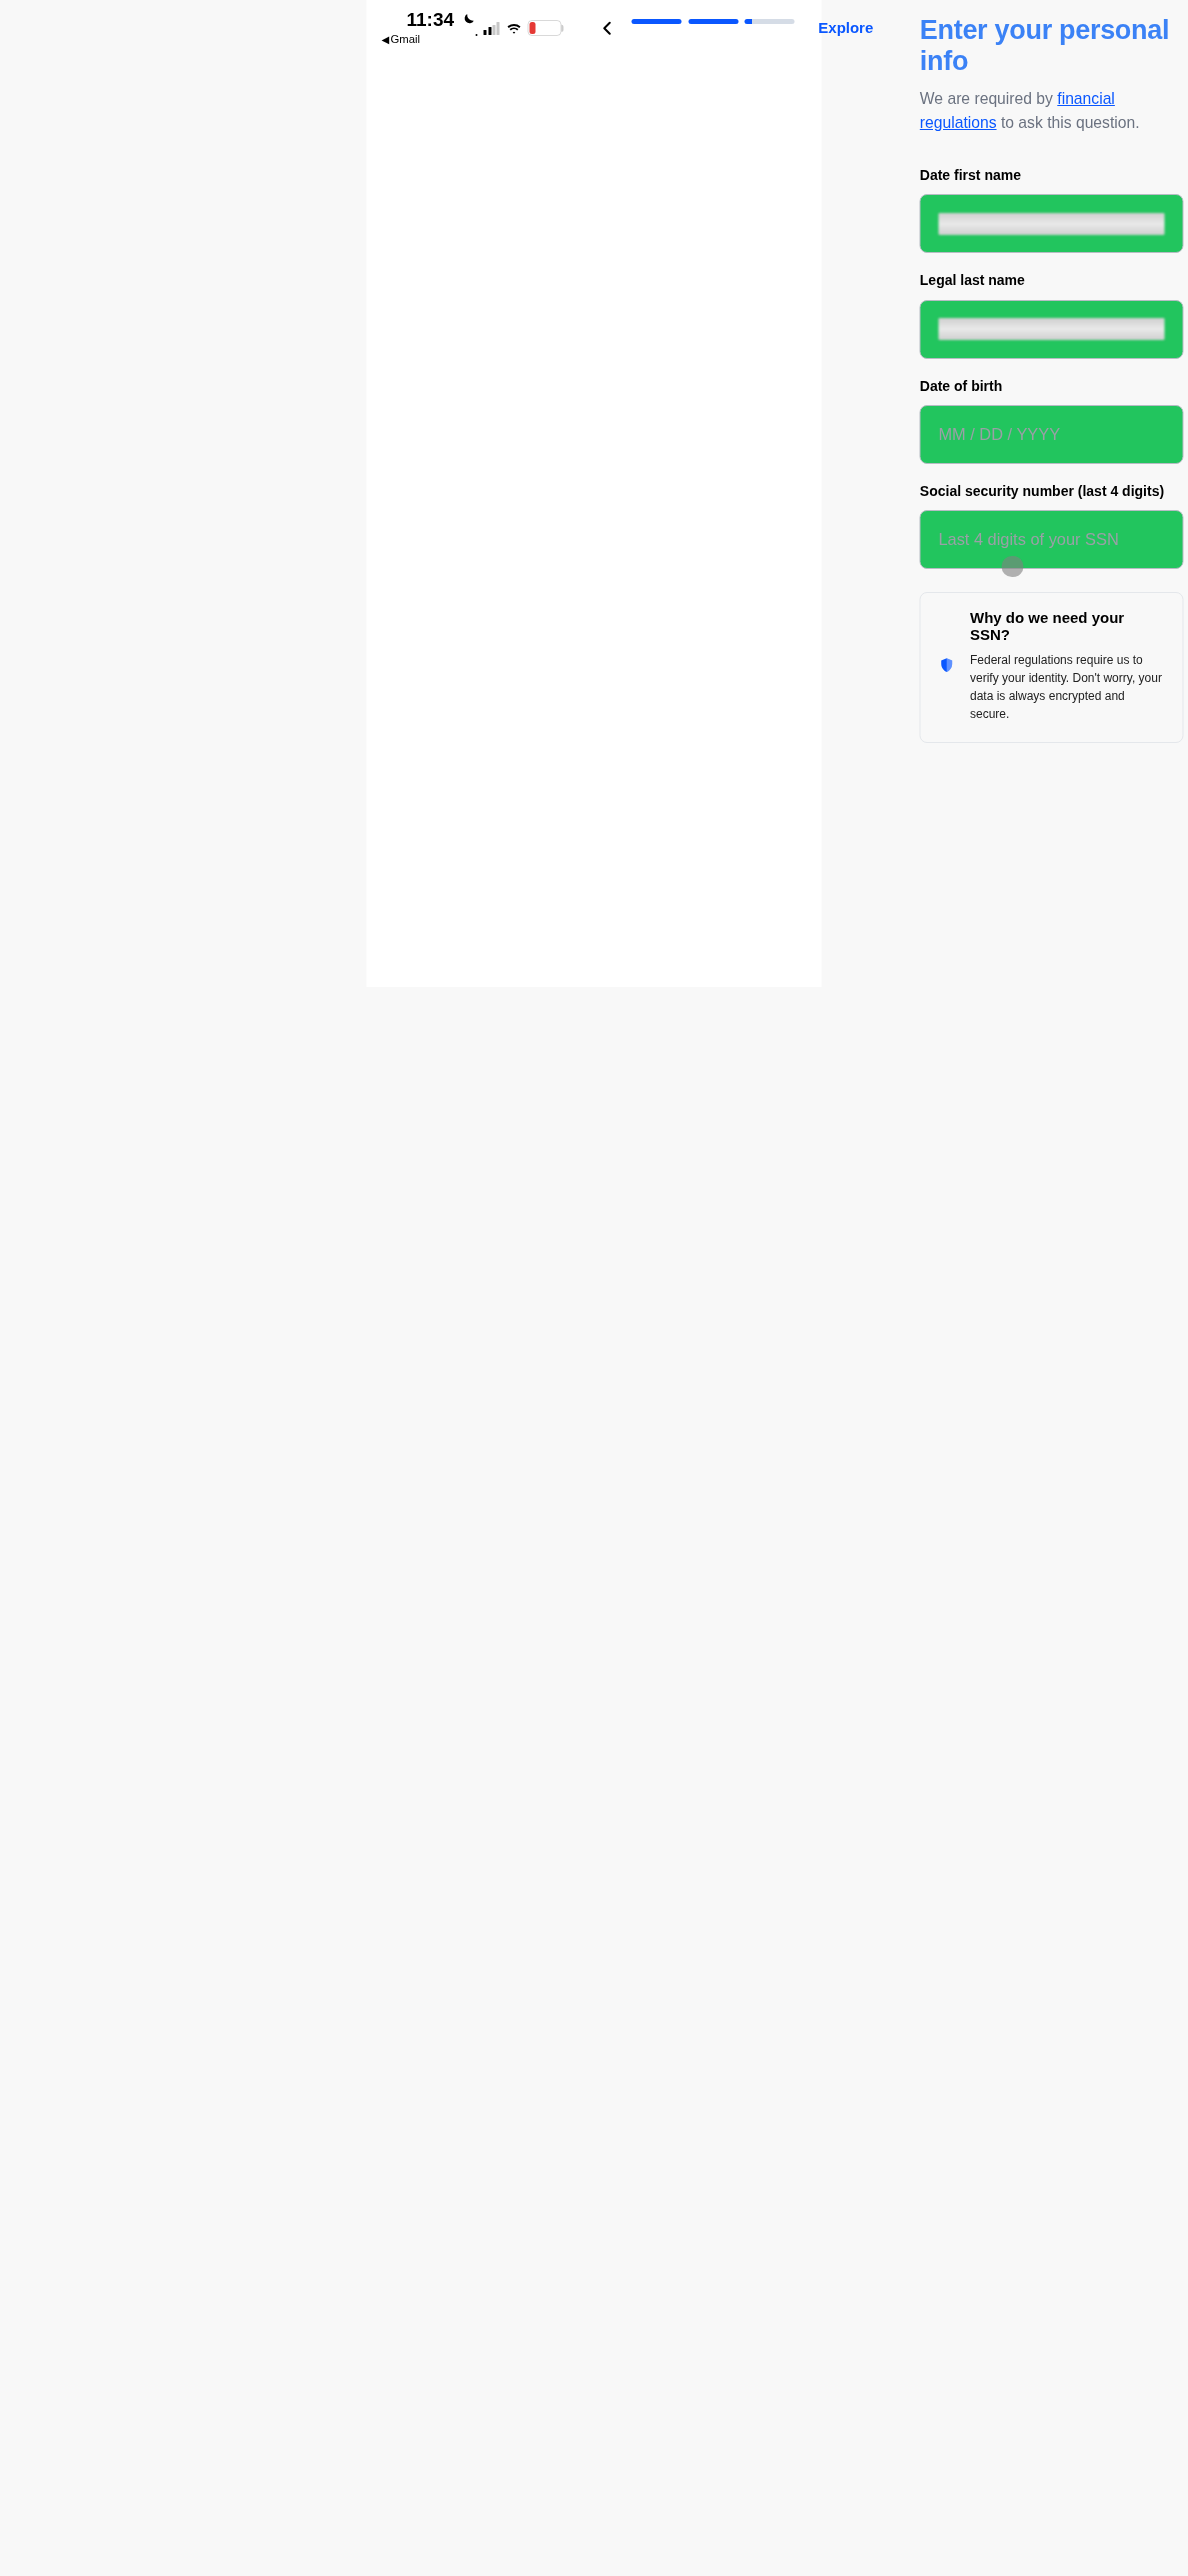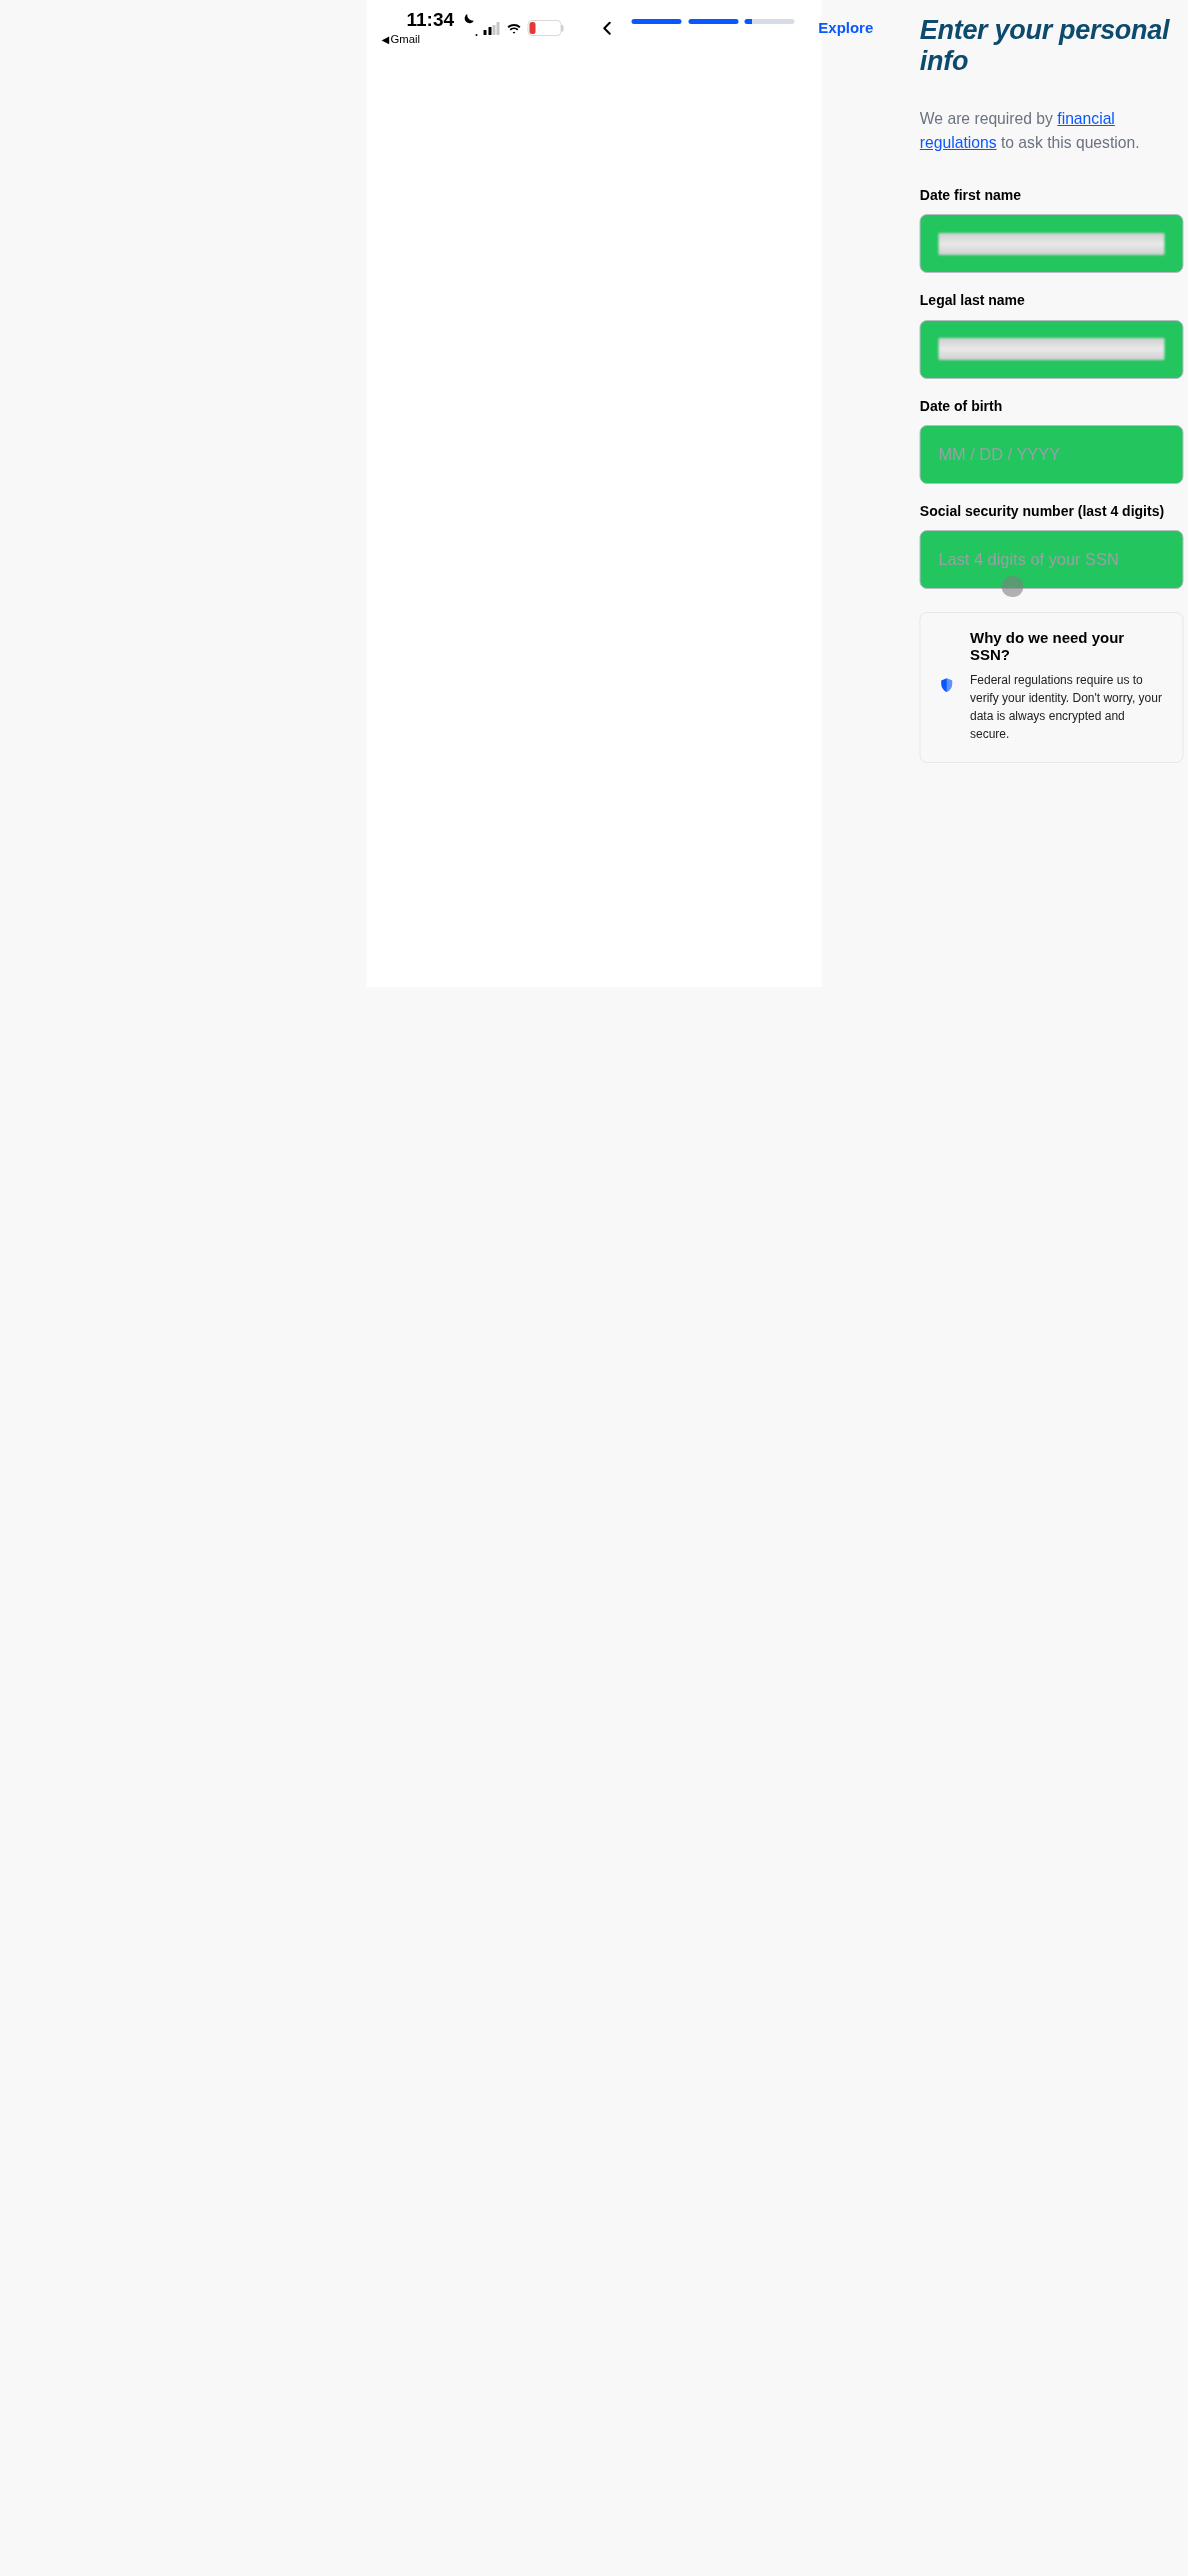--- a/index.html
+++ b/index.html
@@ -162,28 +162,27 @@
   .content {
     flex: 1;
     padding: 0 25px;
     display:flex;
     flex-direction:column;
   }
   h1.page-title {
     font-size: 27px;
     font-weight: 700;
     letter-spacing: -0.3px;
-    color: #0c4a6e;
+    color: #3b82f6;
     margin-top: 15px;
-    font-style: italic;
   }
   .subtitle {
     font-size: 15.7px;
     color: #6b7280;
-    margin-top: 30px;
+    margin-top: 10px;
     line-height: 1.5;
   }
   .subtitle a {
     color: #0a57ff;
     text-decoration: underline;
   }
 
   .field-group { margin-top: 33px; }
   .field-group + .field-group { margin-top: 19px; }
   .field-label {

